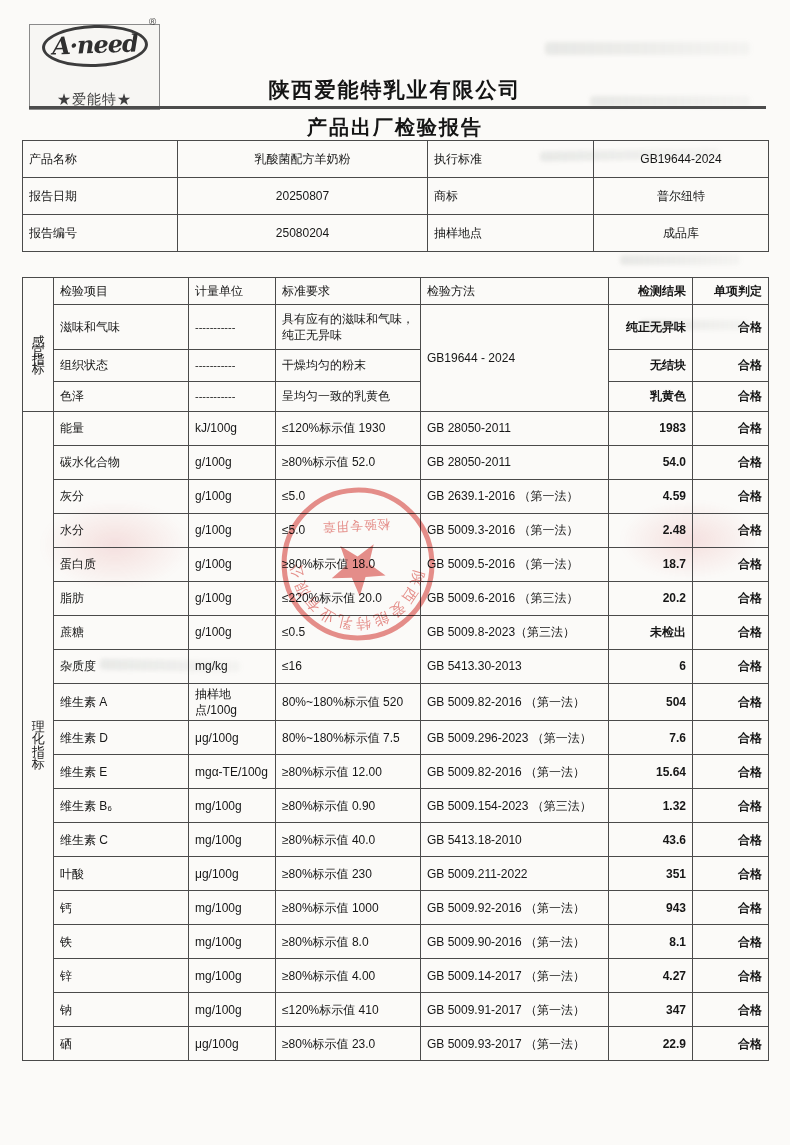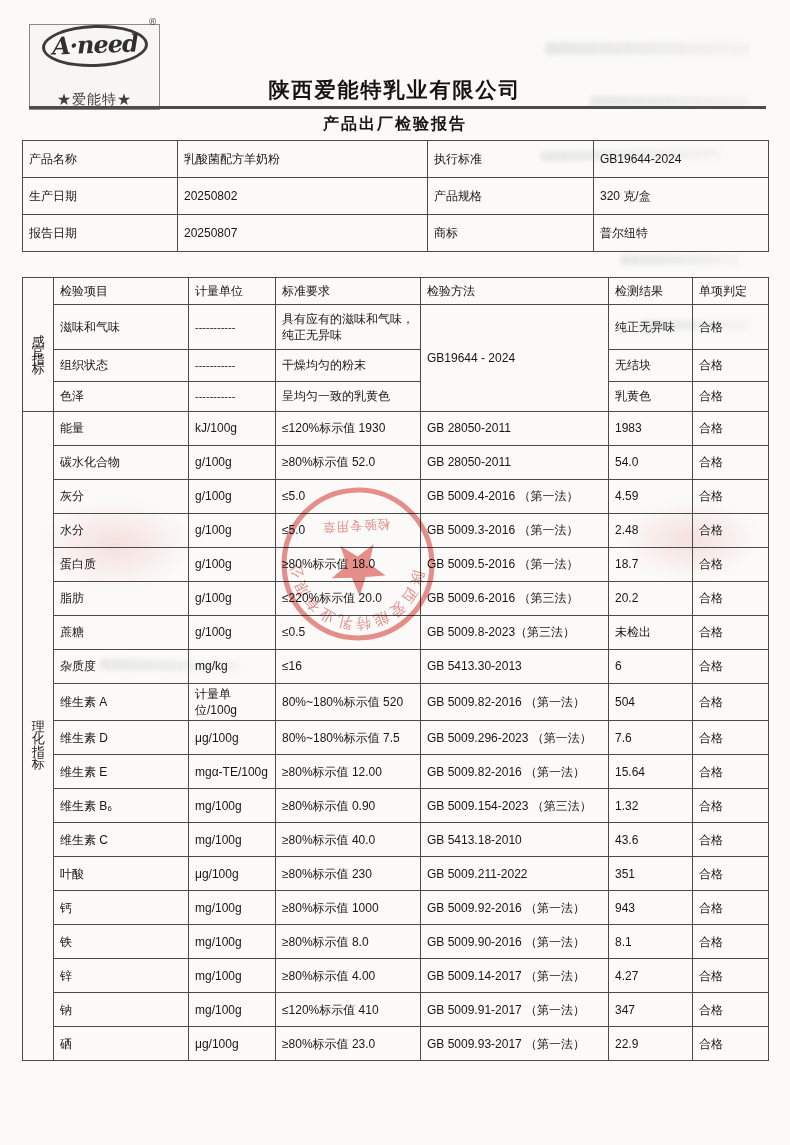--- a/index.html
+++ b/index.html
@@ -44,36 +44,36 @@
     font-weight:bold;font-size:21px;color:#141414;letter-spacing:2px;
   }
   .head-rule{
     position:absolute;left:29px;top:106px;width:737px;height:3px;
     background:#4c4c4c;
   }
   .report-title{
     position:absolute;left:170px;top:114px;width:450px;
     text-align:center;
     font-family:"Liberation Serif", serif;
-    font-weight:bold;font-size:16px;color:#151515;letter-spacing:2px;
+    font-weight:bold;font-size:20px;color:#151515;letter-spacing:2px;
   }
   
   table{border-collapse:collapse;table-layout:fixed;}
   td,th{
     border:1px solid #4a4a4a;
     font-size:12px;font-weight:normal;
     padding:2px 6px;color:#161616;
     overflow:hidden;text-align:left;vertical-align:middle;
     line-height:1.35;
   }
   .info-table{position:absolute;left:22px;top:140px;width:746px;}
   .info-table td{height:32px;}
-  .info-value{font-weight:500;}
+  .info-value{font-weight:500;text-align:center;}
   .main-table{position:absolute;left:22px;top:277px;width:746px;}
-  .main-table td.c{text-align:left;}
+  .main-table td.c{text-align:right;font-weight:bold;}
   .vlabel{text-align:center;padding:0;}
   .vlabel span{
     writing-mode:vertical-rl;text-orientation:upright;
     display:inline-block;letter-spacing:12px;font-size:13px;color:#1a1a1a;
   }
   .vlabel.small span{letter-spacing:9px;}
   .dash{letter-spacing:0;font-size:11px;color:#222;}
   tr.hdr td{height:22px;}
   tr.sens1 td{height:40px;}
   tr.sens2 td{height:27px;}
@@ -123,30 +123,30 @@
         <col style="width:175px">
       </colgroup>
     <tbody>
         <tr>
       <td>产品名称</td>
       <td class="info-value">乳酸菌配方羊奶粉</td>
       <td>执行标准</td>
       <td class="info-value">GB19644-2024</td>
     </tr>
         <tr>
-      <td>生产日期</td>
-      <td class="info-value">20250802</td>
-      <td>产品规格</td>
-      <td class="info-value">320 克/盒</td>
-    </tr>
-        <tr>
       <td>报告日期</td>
       <td class="info-value">20250807</td>
       <td>商标</td>
       <td class="info-value">普尔纽特</td>
+    </tr>
+        <tr>
+      <td>报告编号</td>
+      <td class="info-value">25080204</td>
+      <td>抽样地点</td>
+      <td class="info-value">成品库</td>
     </tr>
       </tbody>
   </table>
 
   <table class="main-table">
     <colgroup>
       <col style="width:31px">
         <col style="width:135px">
         <col style="width:87px">
       <col style="width:145px">
@@ -202,21 +202,21 @@
       <td>g/100g</td>
       <td>≥80%标示值 52.0</td>
       <td>GB 28050-2011</td>
       <td class="c">54.0</td>
       <td class="c">合格</td>
     </tr>
         <tr class="prow">
       <td>灰分</td>
       <td>g/100g</td>
       <td>≤5.0</td>
-      <td>GB 5009.4-2016 （第一法）</td>
+      <td>GB 2639.1-2016 （第一法）</td>
       <td class="c">4.59</td>
       <td class="c">合格</td>
     </tr>
         <tr class="prow">
       <td>水分</td>
       <td>g/100g</td>
       <td>≤5.0</td>
       <td>GB 5009.3-2016 （第一法）</td>
       <td class="c">2.48</td>
       <td class="c">合格</td>
@@ -248,21 +248,21 @@
         <tr class="prow">
       <td>杂质度</td>
       <td>mg/kg</td>
       <td>≤16</td>
       <td>GB 5413.30-2013</td>
       <td class="c">6</td>
       <td class="c">合格</td>
     </tr>
         <tr class="prow">
       <td>维生素 A</td>
-      <td>计量单位/100g</td>
+      <td>抽样地点/100g</td>
       <td>80%~180%标示值 520</td>
       <td>GB 5009.82-2016 （第一法）</td>
       <td class="c">504</td>
       <td class="c">合格</td>
     </tr>
         <tr class="prow">
       <td>维生素 D</td>
       <td>μg/100g</td>
       <td>80%~180%标示值 7.5</td>
       <td>GB 5009.296-2023 （第一法）</td>

